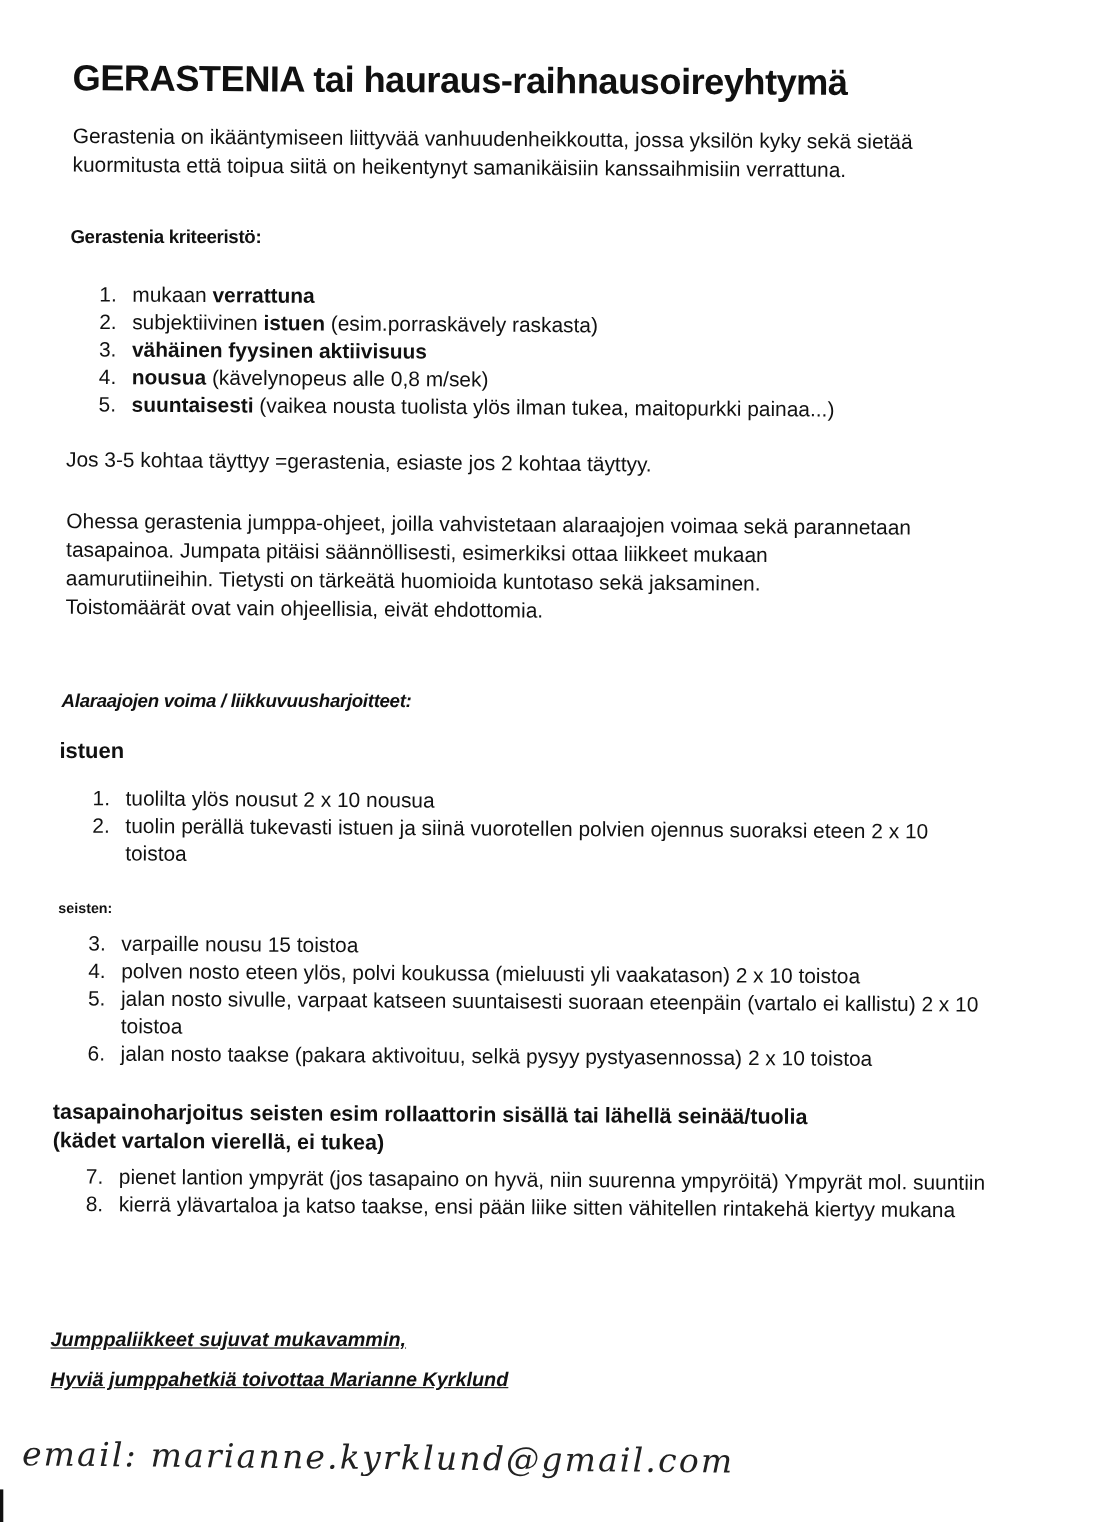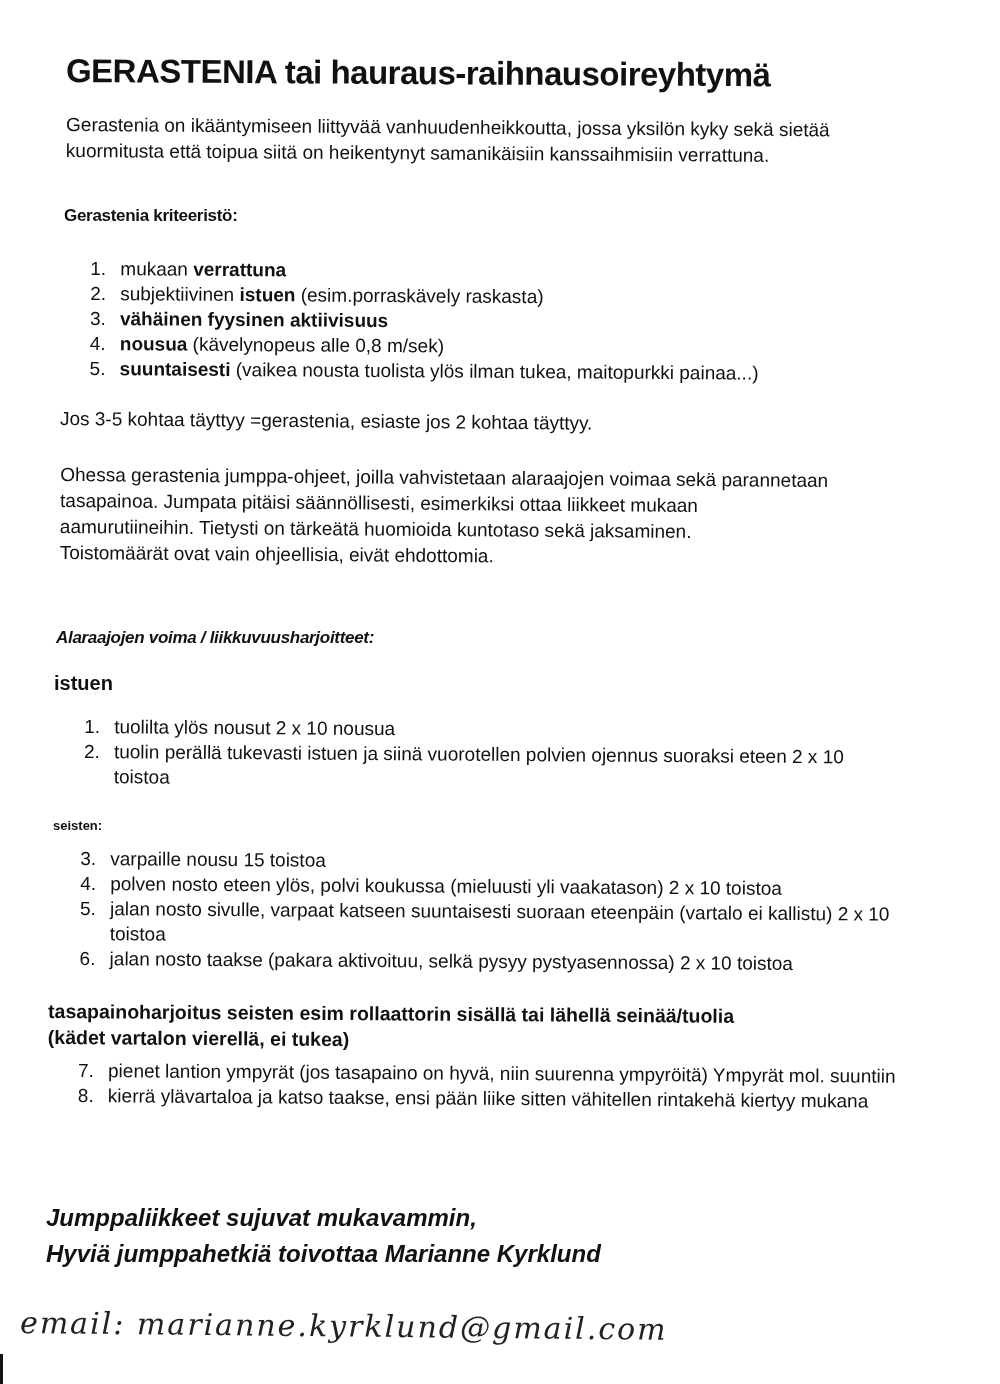--- a/index.html
+++ b/index.html
@@ -20,21 +20,21 @@
     .para2 { left: 60px; top: 462px; font-size: 19px; line-height: 26px; transform: rotate(0.45deg); transform-origin: left; }
     .ex-h { left: 56px; top: 628px; font-style: italic; }
     .sub { font-size: 20px; font-weight: bold; }
     .istuen { left: 54px; top: 672px; }
     .sit-list { left: 84px; top: 714px; width: 820px; white-space: normal; transform: rotate(0.4deg); transform-origin: left; }
     .seisten { left: 53px; top: 804px; font-weight: bold; font-size: 13px; margin-top: 14px; }
     .stand-list { left: 80px; top: 846px; width: 820px; white-space: normal; transform: rotate(0.4deg); transform-origin: left; }
     .bal-h { left: 48px; top: 998px; font-size: 19.5px; font-weight: bold; line-height: 26px; transform: rotate(0.4deg); transform-origin: left; }
     .bal-list { left: 78px; top: 1058px; width: 820px; white-space: normal; transform: rotate(0.4deg); transform-origin: left; }
     .item-text { flex: 1; }
-    .closing { left: 46px; top: 1205px; font-size: 24px; font-weight: bold; font-style: italic; line-height: 26px; }
+    .closing { left: 46px; top: 1205px; font-size: 18px; font-weight: bold; font-style: italic; line-height: 26px; text-decoration: underline; }
     .closing .sig { margin-top: 10px; }
     .email { left: 20px; top: 1305px; font-family: "DejaVu Serif", serif; font-size: 30px; font-style: italic; letter-spacing: 2px; color: #222; transform: rotate(0.6deg); transform-origin: left; }
     .edge-mark { position: absolute; left: 0; top: 1354px; width: 3px; height: 30px; background: #111; }
     b { font-weight: bold; }
   </style>
 </head>
 <body>
 
 <div class="abs title">
   <span>GERASTENIA</span>

